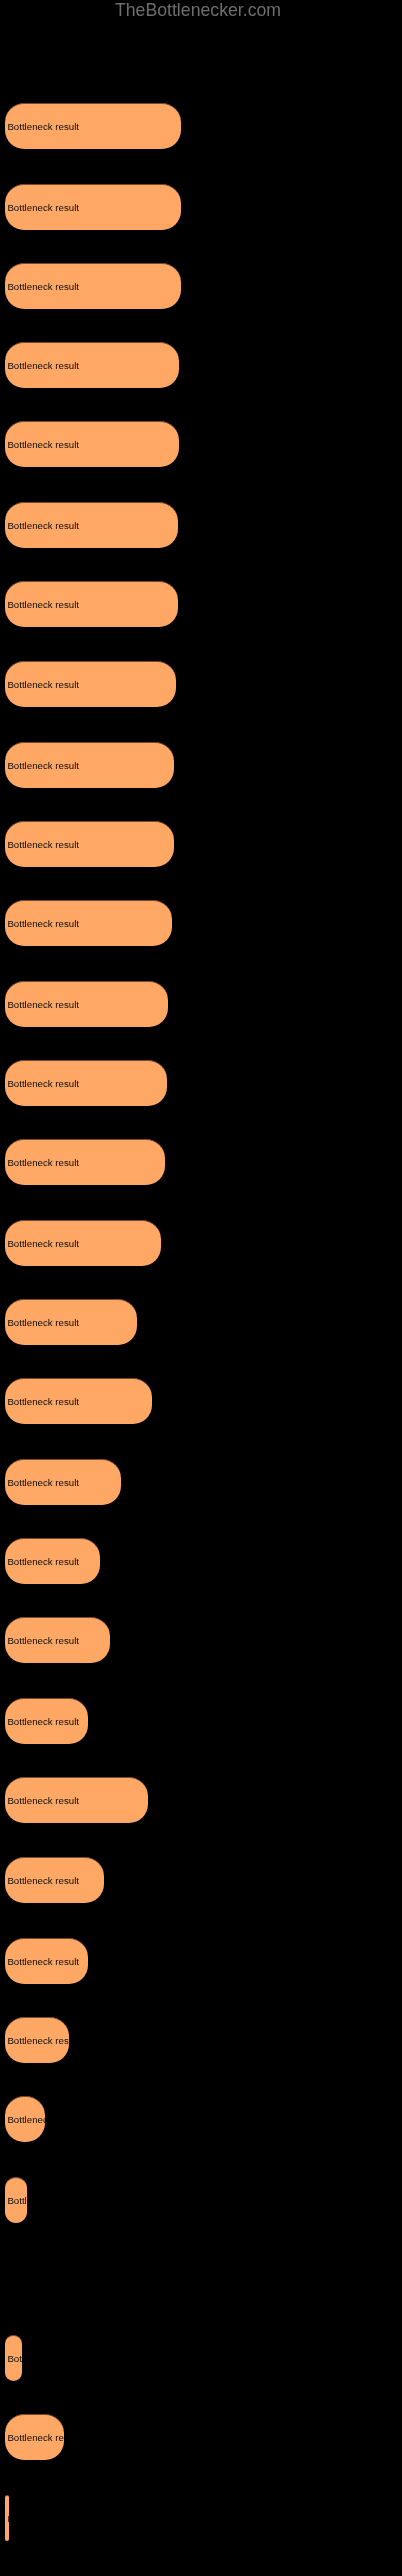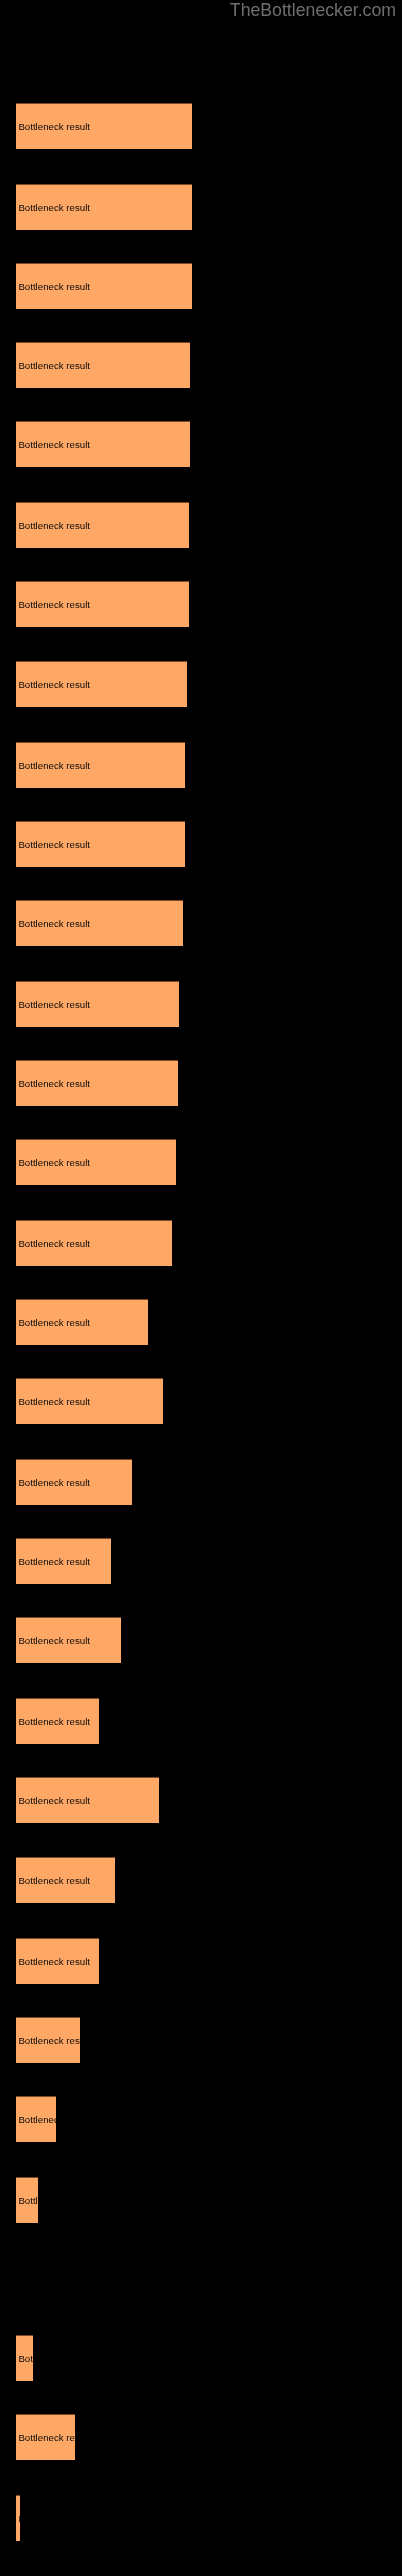--- a/index.html
+++ b/index.html
@@ -18,44 +18,45 @@
     position: relative;
     width: 403px;
     height: 2576px;
     background: #000000;
   }
   #watermark {
     position: absolute;
     top: 0px;
     left: 0px;
     width: 396px;
-    text-align: right;
+    text-align: center;
     font-family: "Liberation Sans", sans-serif;
     font-size: 17.7px;
     line-height: 21px;
     color: #6e6e6e;
     letter-spacing: 0px;
     white-space: nowrap;
     user-select: none;
   }
   #bars {
     position: absolute;
     top: 0;
     left: 0;
     width: 403px;
     height: 2576px;
   }
   .bar {
     position: absolute;
-    left: 16px;
+    left: 5px;
     box-sizing: border-box;
     background: #ffa866;
     border-top: 1.6px solid #7a4a28;
     overflow: hidden;
     white-space: nowrap;
+    border-radius: 19px;
   }
   .bar-label {
     position: absolute;
     left: 2.4px;
     top: 50%;
     transform: translateY(-50%);
     font-family: "Liberation Sans", sans-serif;
     font-size: 9.7px;
     line-height: 11.3px;
     color: #0a0a0a;

